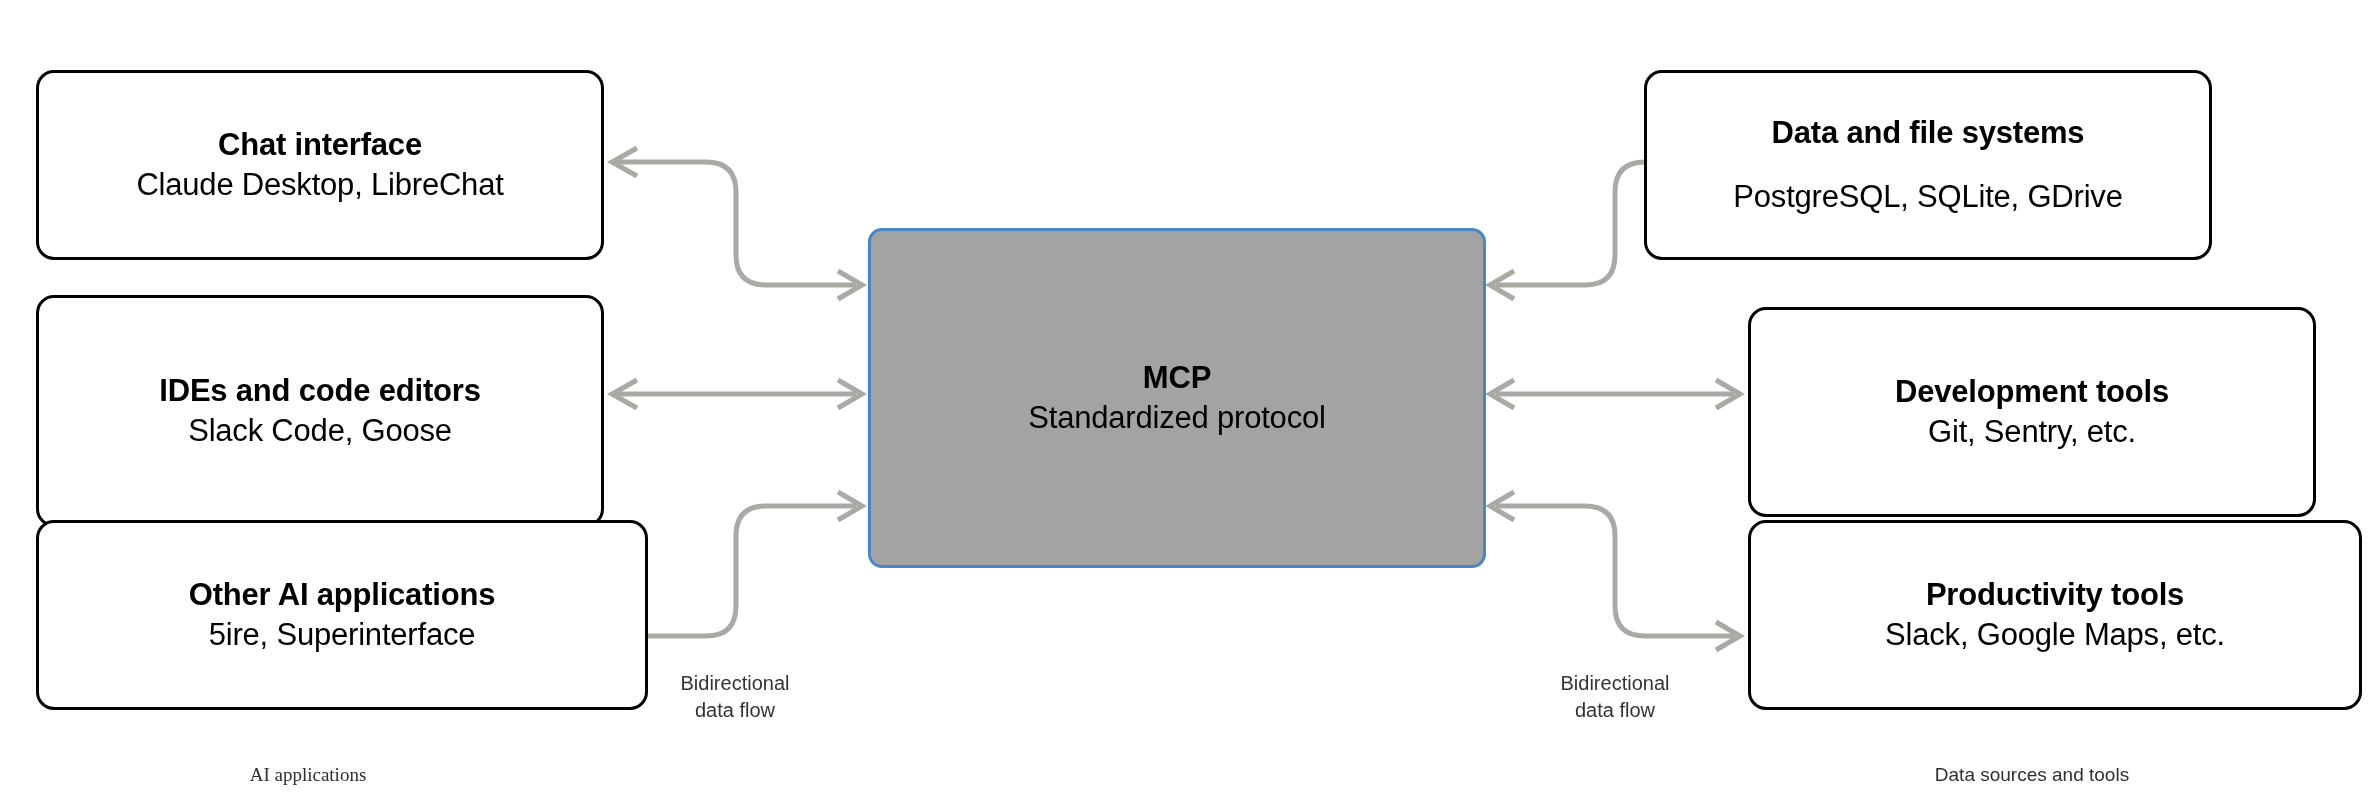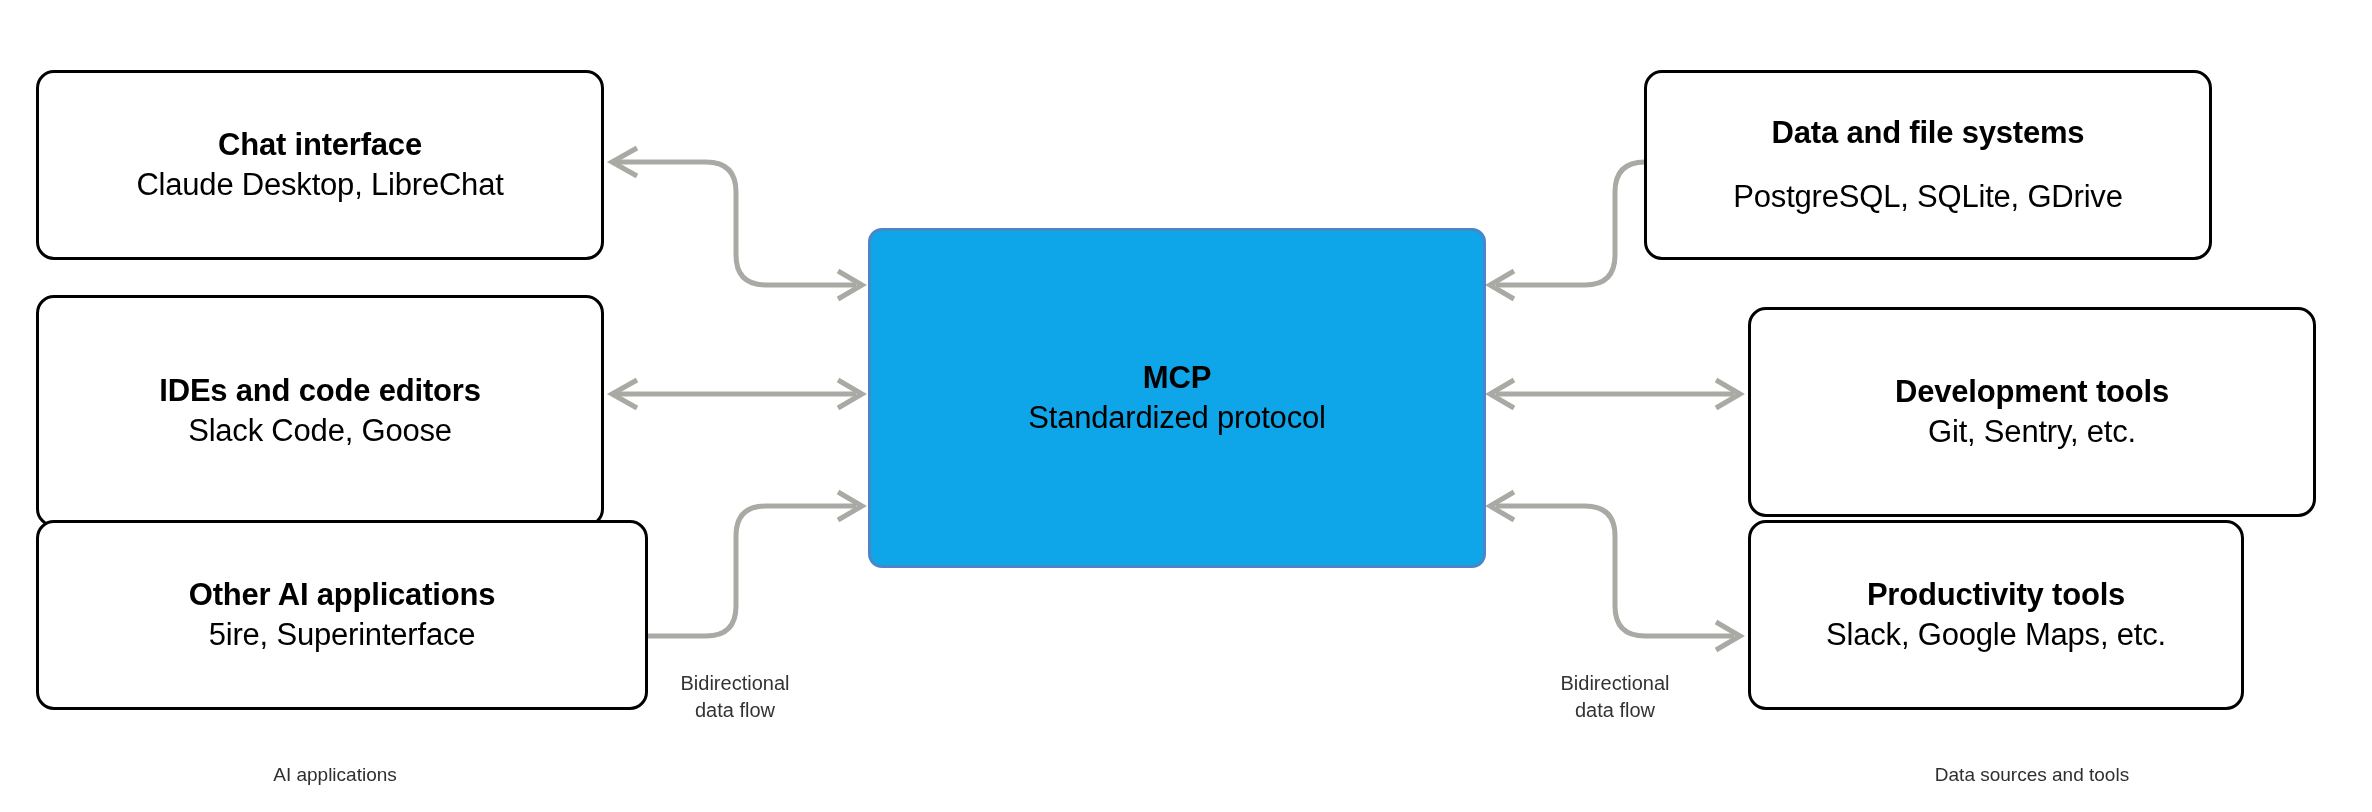--- a/index.html
+++ b/index.html
@@ -27,21 +27,21 @@
   }
   .node .subtitle{
     font-weight:normal;
     font-size:31px;
     line-height:1.28;
     letter-spacing:-0.2px;
     text-align:center;
   }
 
   .node.center{
-    background:#0ea5e9;
+    background:#a3a3a3;
     border:3px solid #4a86c8;
     border-radius:14px;
   }
 
   .caption{
     position:absolute;
     text-align:center;
     font-size:19px;
     color:#2f2f2f;
     line-height:1.25;
@@ -144,32 +144,32 @@
   <div class="node" style="left:1644px; top:42px; width:568px; height:190px;gap:24px;">
     <div class="title">Data and file systems</div>
     <div class="subtitle">PostgreSQL, SQLite, GDrive</div>
   </div>
 
   <div class="node" style="left:1748px; top:279px; width:568px; height:210px;">
     <div class="title">Development tools</div>
     <div class="subtitle">Git, Sentry, etc.</div>
   </div>
 
-  <div class="node" style="left:1748px; top:492px; width:496px; height:190px;">
+  <div class="node" style="left:1748px; top:492px; width:614px; height:190px;">
     <div class="title">Productivity tools</div>
     <div class="subtitle">Slack, Google Maps, etc.</div>
   </div>
 
   <div class="flowlabel" style="left:630px; top:642px; width:210px;">
     <div>Bidirectional</div>
     <div>data flow</div>
   </div>
 
   <div class="flowlabel" style="left:1510px; top:642px; width:210px;">
     <div>Bidirectional</div>
     <div>data flow</div>
   </div>
 
-  <div class="caption" style="left:51px; top:735px; width:568px;">AI applications</div>
+  <div class="caption" style="left:24px; top:735px; width:568px;font-family:Liberation Serif, serif;">AI applications</div>
 
   <div class="caption" style="left:1748px; top:735px; width:568px;">Data sources and tools</div>
 
 </div>
 
 </body></html>

